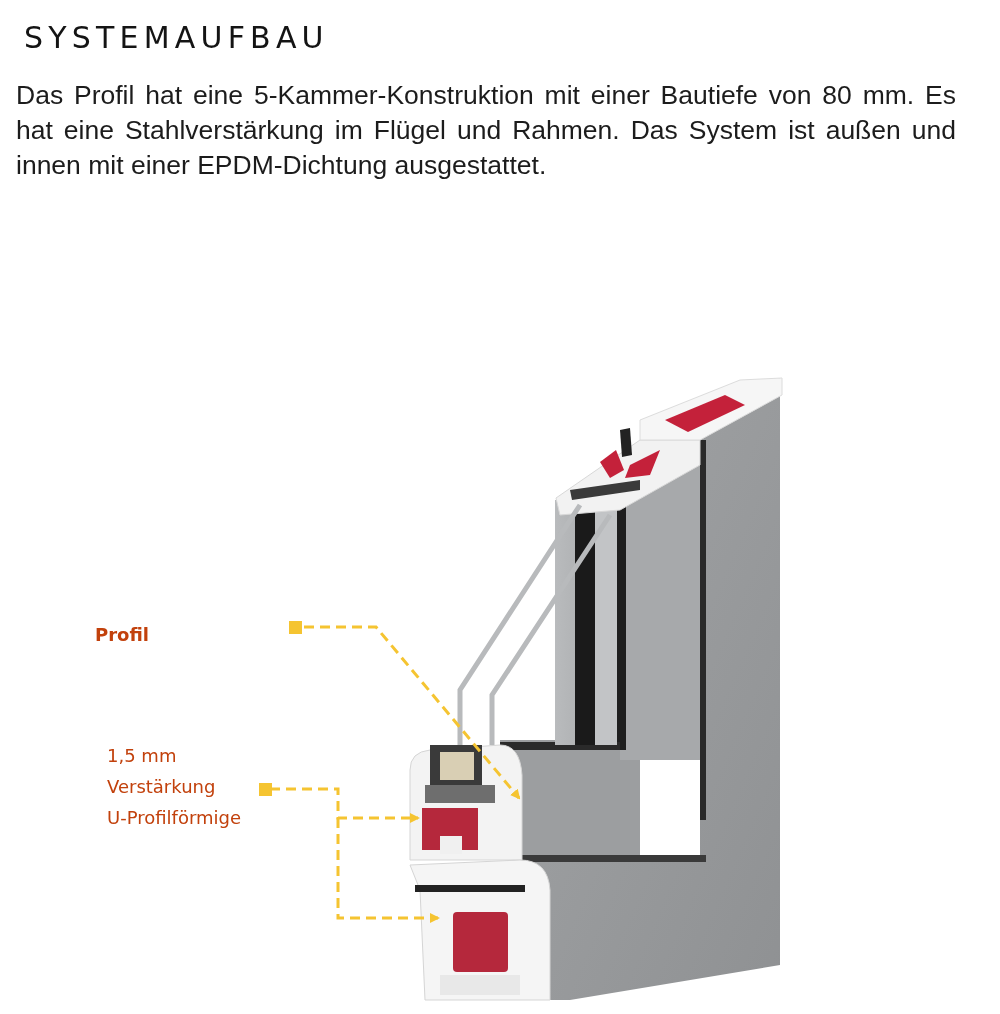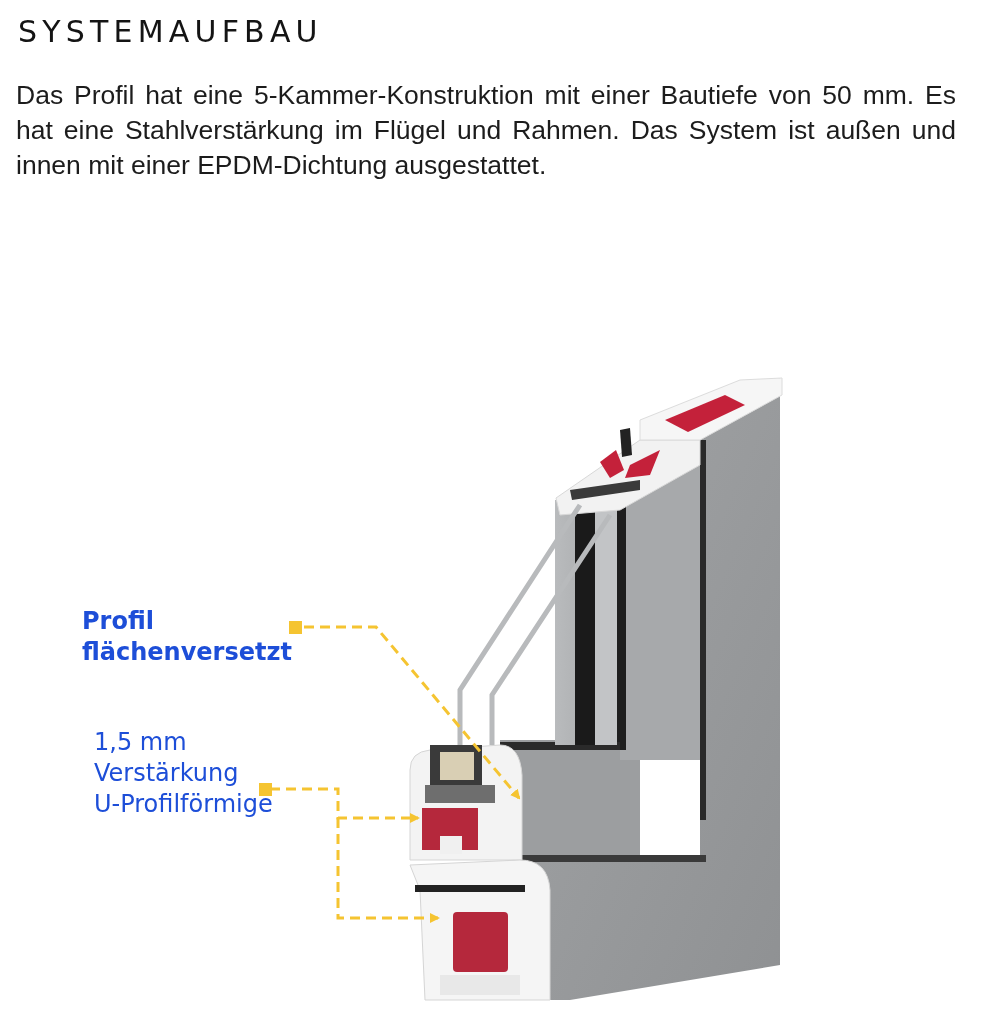--- a/index.html
+++ b/index.html
@@ -1,45 +1,45 @@
 <!DOCTYPE html>
 <html><head>
 <meta charset="utf-8">
 <style>
   html, body { margin: 0; padding: 0; background: #ffffff; }
   body { width: 1000px; height: 1014px; position: relative; overflow: hidden; font-family: "DejaVu Sans", sans-serif; color: #1a1a1a; }
   .title {
     position: absolute; left: 16px; top: 12px;
     font-family: "DejaVu Sans", sans-serif;
     font-size: 30px; letter-spacing: 5.2px; font-weight: normal; color: #141414;
-    margin: 2px;
+    margin: 8px;
   }
   .intro {
     position: absolute; left: 16px; top: 78px; width: 940px;
     font-family: "Liberation Sans", sans-serif;
     font-size: 26.5px; line-height: 35px; text-align: justify; color: #1c1c1c;
     margin: 0;
   }
   .figure { position: absolute; left: 0; top: 300px; width: 1000px; height: 714px; }
   .figure svg { position: absolute; left: 0; top: 0; }
   .label {
-    position: absolute; font-family: "DejaVu Sans", sans-serif; color: #1d4ed8;
-    font-size: 24px; line-height: 31px; margin: 4px;
+    position: absolute; font-family: "DejaVu Sans", sans-serif; color: #c2410c;
+    font-size: 18px; line-height: 31px; margin: 17px;
   }
   .label.bold { font-weight: bold; }
   .label-profil { left: 78px; top: 302px; }
   .label-verst { left: 90px; top: 423px; }
   .label span { display: block; }
 </style>
 </head>
 <body>
 
 <h1 class="title">SYSTEMAUFBAU</h1>
 
-<p class="intro">Das Profil hat eine 5-Kammer-Konstruktion mit einer Bautiefe von 50 mm. Es hat eine Stahlverstärkung im Flügel und Rahmen. Das System  ist außen und innen mit einer EPDM-Dichtung ausgestattet.</p>
+<p class="intro">Das Profil hat eine 5-Kammer-Konstruktion mit einer Bautiefe von 80 mm. Es hat eine Stahlverstärkung im Flügel und Rahmen. Das System  ist außen und innen mit einer EPDM-Dichtung ausgestattet.</p>
 
 <div class="figure">
   <svg width="1000" height="714" viewBox="0 300 1000 714">
     <defs>
       <linearGradient id="grayFace" x1="0" y1="0" x2="1" y2="1">
         <stop offset="0" stop-color="#a3a5a7"></stop>
         <stop offset="1" stop-color="#8f9193"></stop>
       </linearGradient>
       <linearGradient id="grayFace2" x1="0" y1="0" x2="1" y2="0">
         <stop offset="0" stop-color="#b9bbbd"></stop>
@@ -104,20 +104,19 @@
       <path d="M304,627 L376,627 L519,798" marker-end="url(#arrowY)"></path>
       <path d="M270,789 L338,789 L338,818 L418,818" marker-end="url(#arrowY)"></path>
       <path d="M338,818 L338,918 L438,918" marker-end="url(#arrowY)"></path>
     </g>
     <rect x="289" y="621" width="13" height="13" fill="#f5c431"></rect>
     <rect x="259" y="783" width="13" height="13" fill="#f5c431"></rect>
   </svg>
 
   <div class="label bold label-profil">
     <span>Profil</span>
-    <span>flächenversetzt</span>
   </div>
   <div class="label label-verst">
     <span>1,5 mm</span>
     <span>Verstärkung</span>
     <span>U-Profilförmige</span>
   </div>
 </div>
 
 </body></html>

